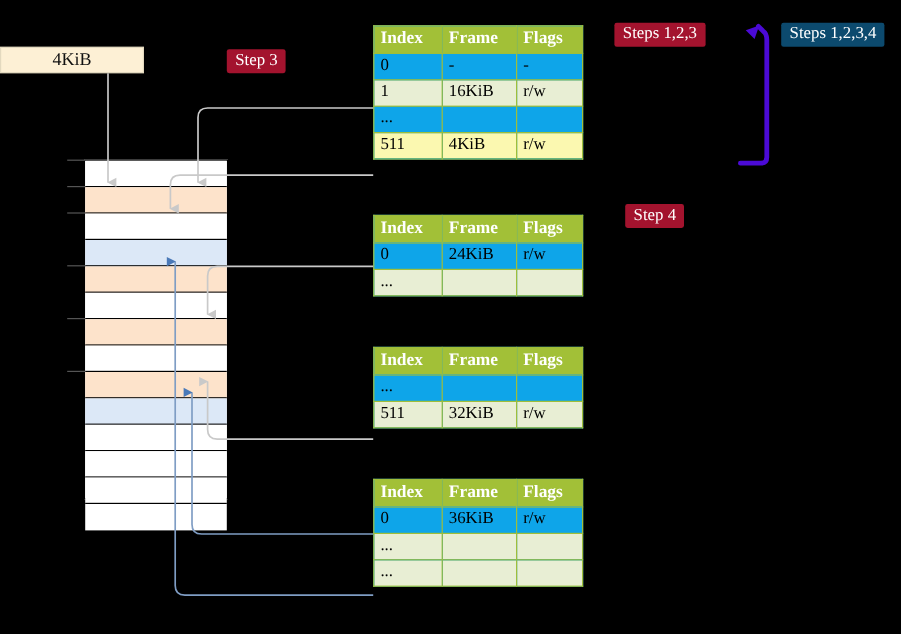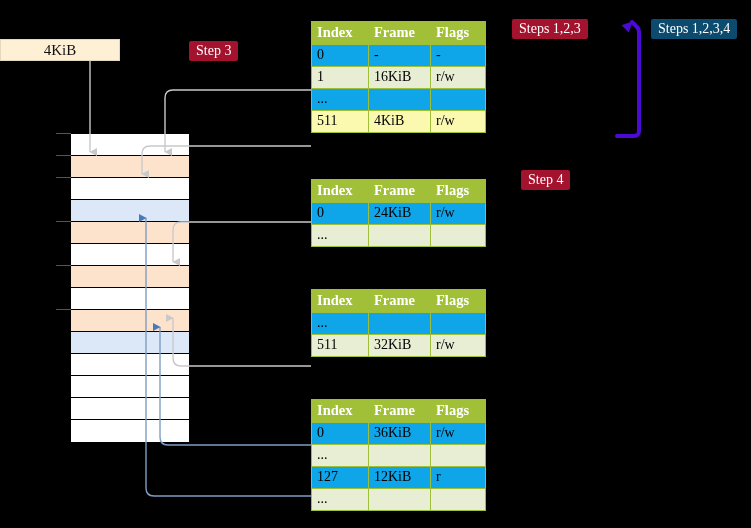--- a/index.html
+++ b/index.html
@@ -237,25 +237,20 @@
     <tbody>
       <tr>
         <td class="col-idx">0</td>
         <td class="col-frm">36KiB</td>
         <td class="col-flg">r/w</td>
       </tr>
       <tr>
         <td class="col-idx zebra">...</td>
         <td class="col-frm zebra"></td>
         <td class="col-flg zebra"></td>
-      </tr>
-      <tr>
-        <td class="col-idx">127</td>
-        <td class="col-frm">12KiB</td>
-        <td class="col-flg">r</td>
       </tr>
       <tr>
         <td class="col-idx zebra">...</td>
         <td class="col-frm zebra"></td>
         <td class="col-flg zebra"></td>
       </tr>
     </tbody>
   </table>
 
 <svg class="overlay" viewBox="0 0 751 528">

